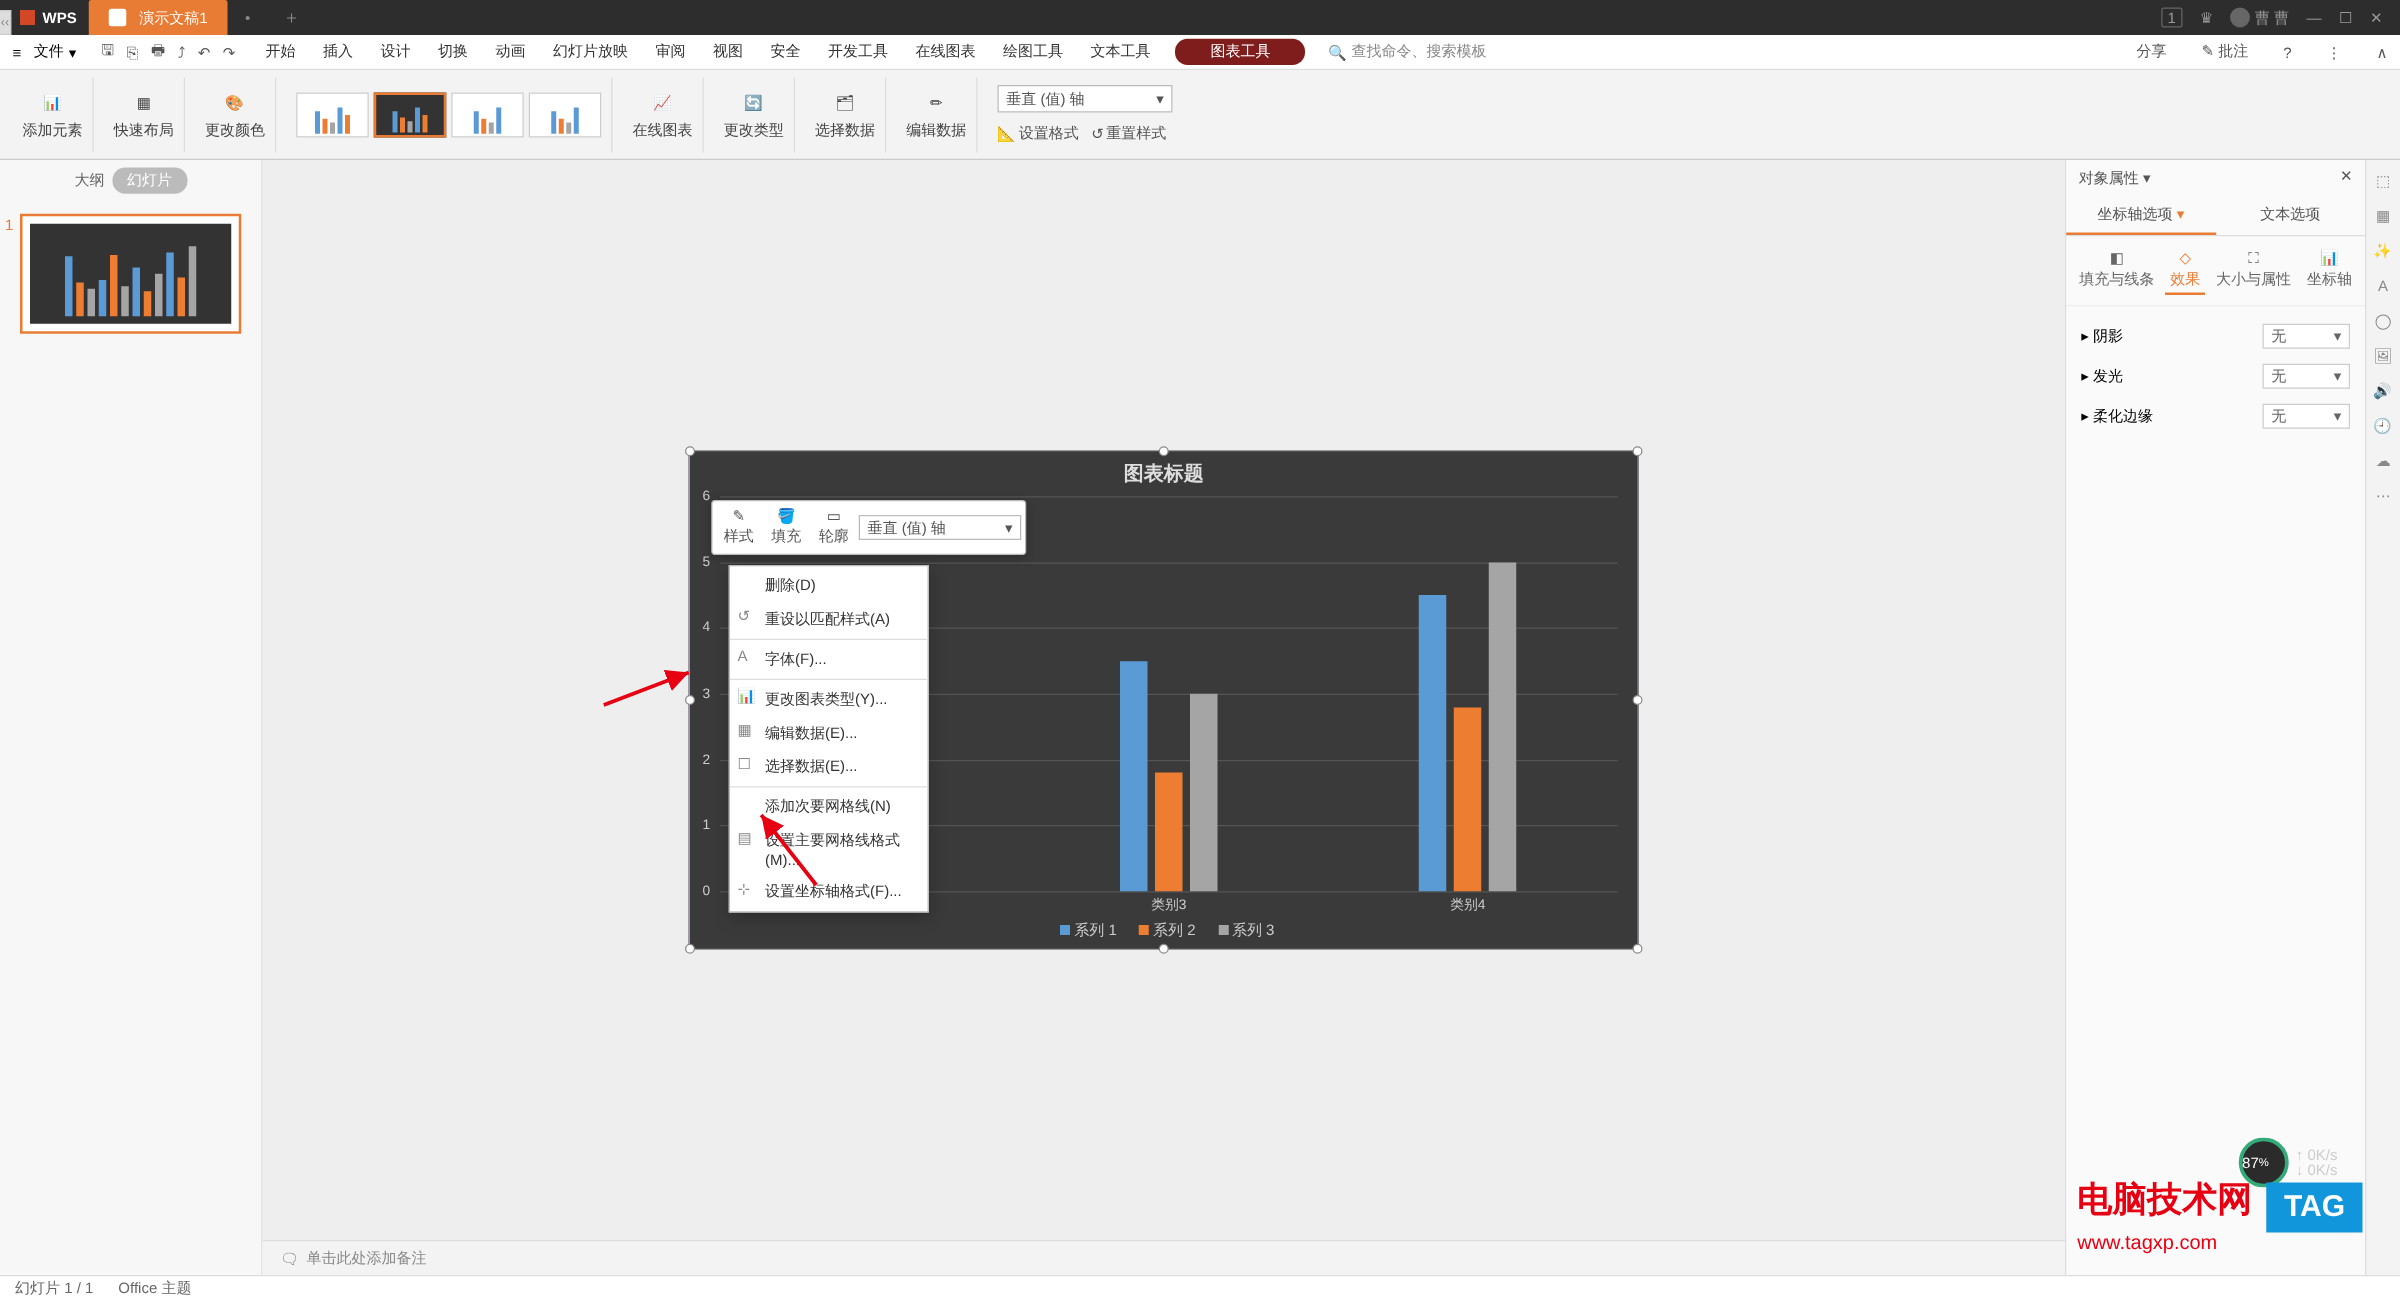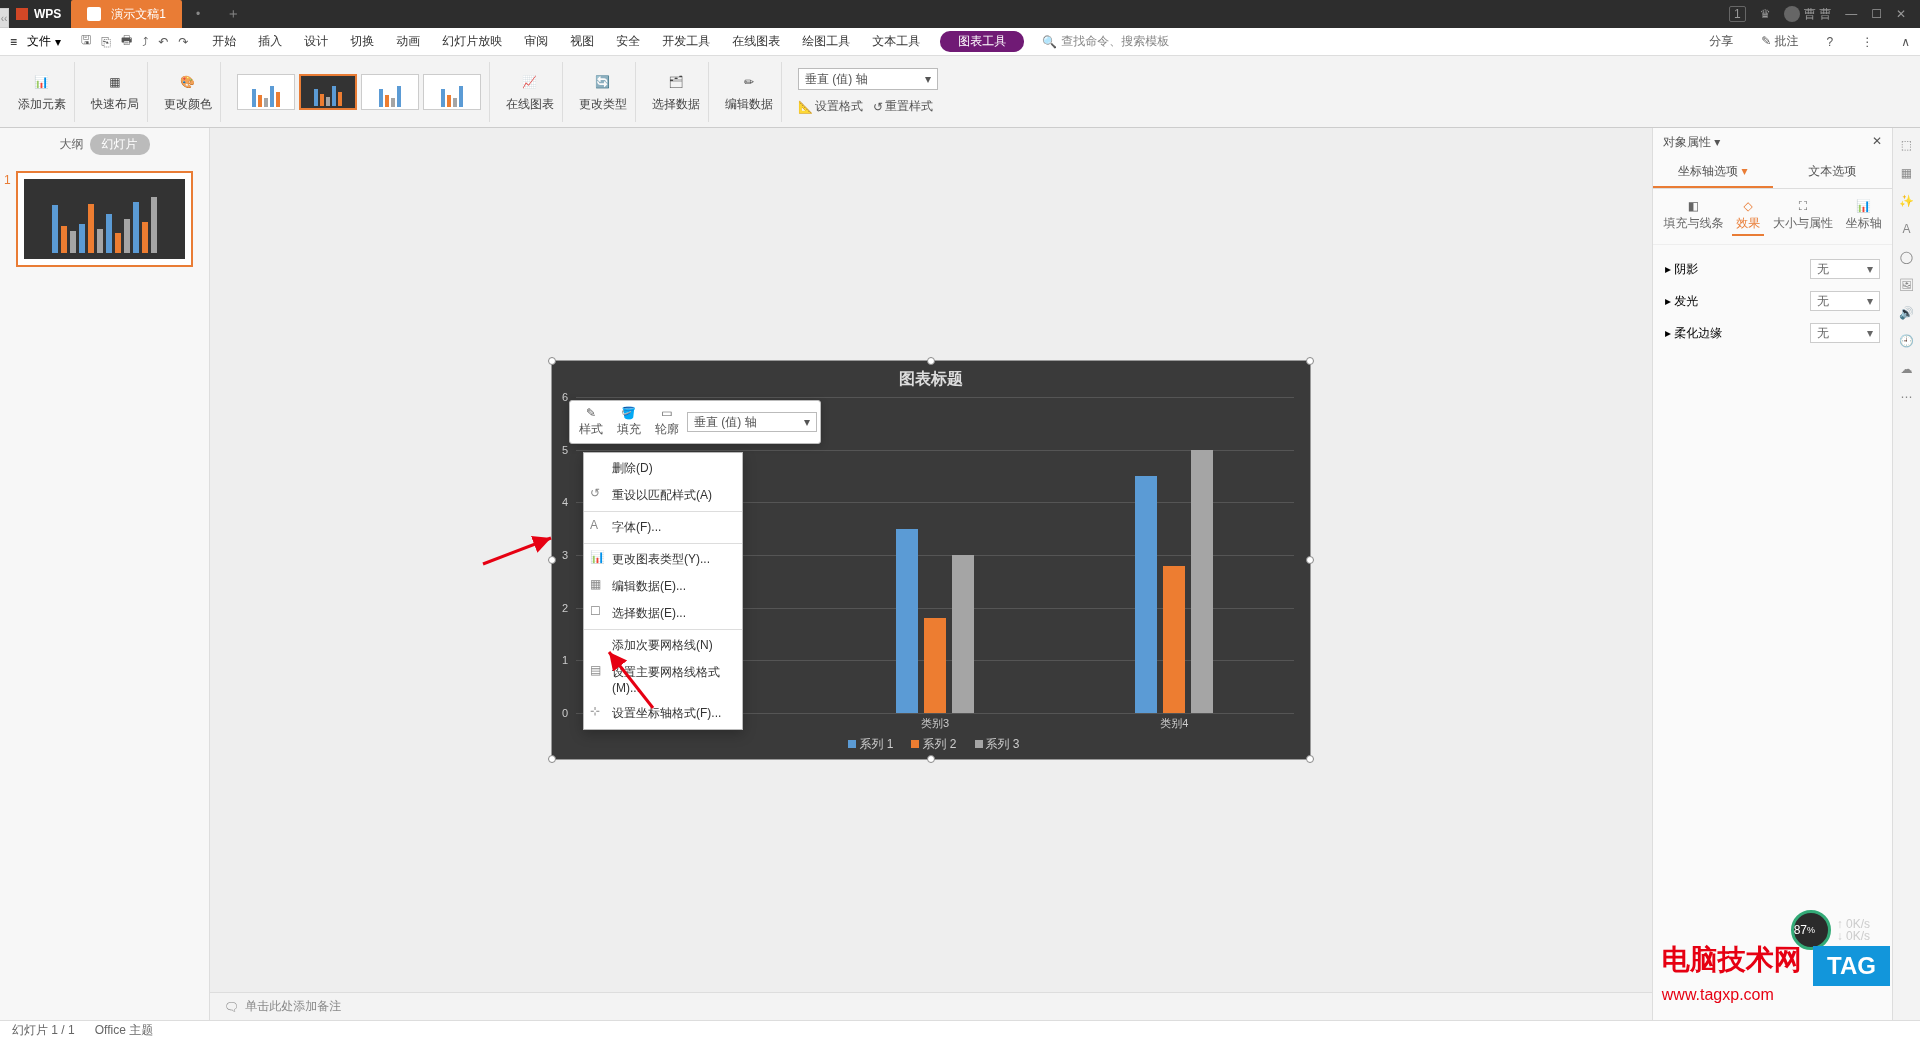--- a/index.html
+++ b/index.html
@@ -13,21 +13,21 @@
 .titlebar .spacer{flex:1}
 .titlebar .right-icons{display:flex;align-items:center;gap:14px;padding-right:10px;color:#999}
 .titlebar .right-icons span{cursor:pointer}
 .avatar{width:16px;height:16px;border-radius:50%;background:#666;display:inline-block;vertical-align:middle}
 .menubar{height:28px;background:#fff;border-bottom:1px solid #ddd;display:flex;align-items:center;padding:0 10px;gap:2px}
 .menubar .file-btn{display:flex;align-items:center;gap:4px;padding:2px 8px;cursor:pointer}
 .menubar .qat{display:flex;align-items:center;gap:10px;padding:0 10px;color:#555}
 .menubar .qat span{cursor:pointer}
 .menubar .tabs{display:flex;align-items:center;gap:18px;margin-left:10px}
 .menubar .tabs span{cursor:pointer;padding:4px 2px;color:#333}
-.menubar .tabs span.active{background:#701a75;color:#fff;border-radius:10px;padding:2px 18px}
+.menubar .tabs span.active{background:#7f1d1d;color:#fff;border-radius:10px;padding:2px 28px}
 .menubar .search-box{display:flex;align-items:center;gap:4px;color:#888;margin-left:16px}
 .menubar .right-area{margin-left:auto;display:flex;align-items:center;gap:28px;color:#555}
 .ribbon{height:72px;background:#f3f3f3;border-bottom:1px solid #ccc;display:flex;align-items:center;padding:4px 10px;gap:8px}
 .ribbon .group{display:flex;flex-direction:column;align-items:center;justify-content:center;padding:0 8px;height:60px;border-right:1px solid #ddd;gap:2px}
 .ribbon .group:last-child{border-right:none}
 .ribbon .big-btn{display:flex;flex-direction:column;align-items:center;gap:2px;cursor:pointer;color:#444}
 .ribbon .big-btn .ico{width:24px;height:24px;display:flex;align-items:center;justify-content:center}
 .ribbon .gallery{display:flex;gap:4px;align-items:center;height:40px}
 .ribbon .gallery .thumb{width:58px;height:36px;background:#fff;border:1px solid #ccc;display:flex;align-items:flex-end;justify-content:center;gap:2px;padding:2px;cursor:pointer}
 .ribbon .gallery .thumb.sel{background:#333;border:2px solid #e97c35}

